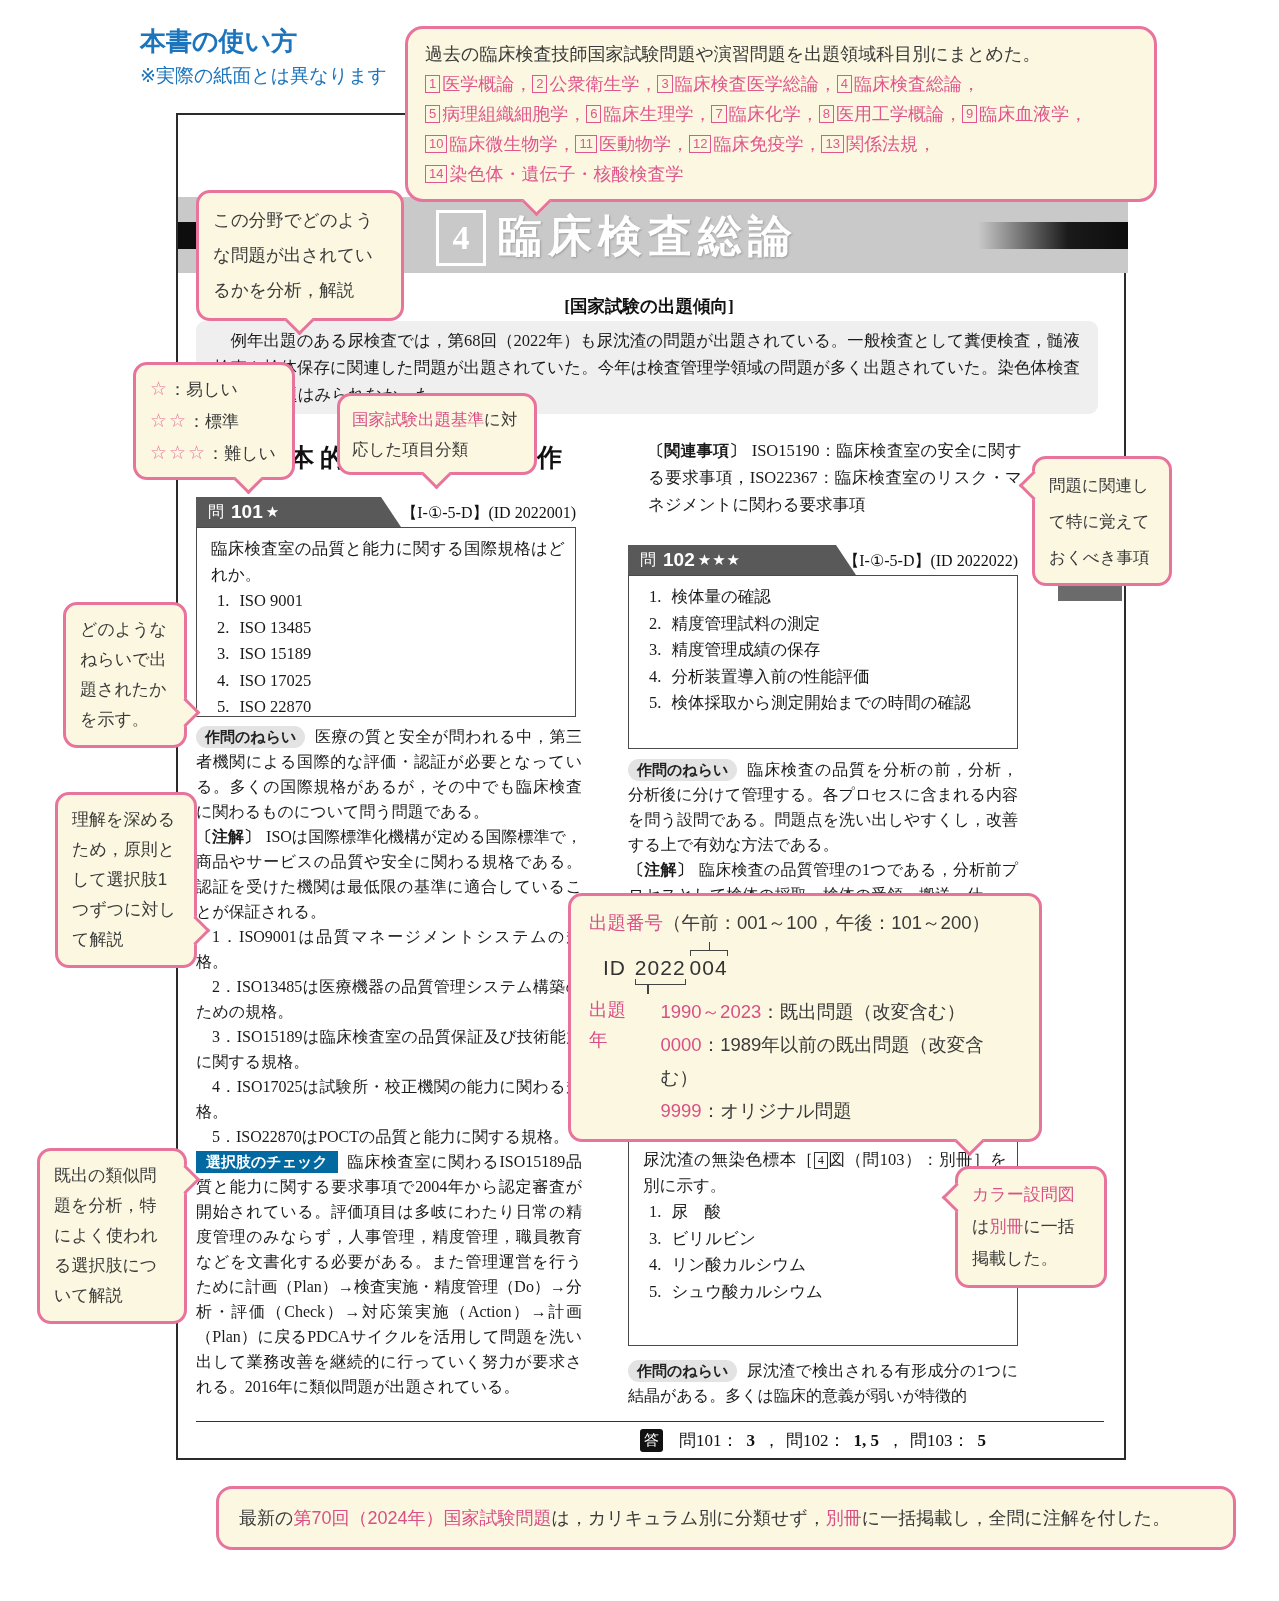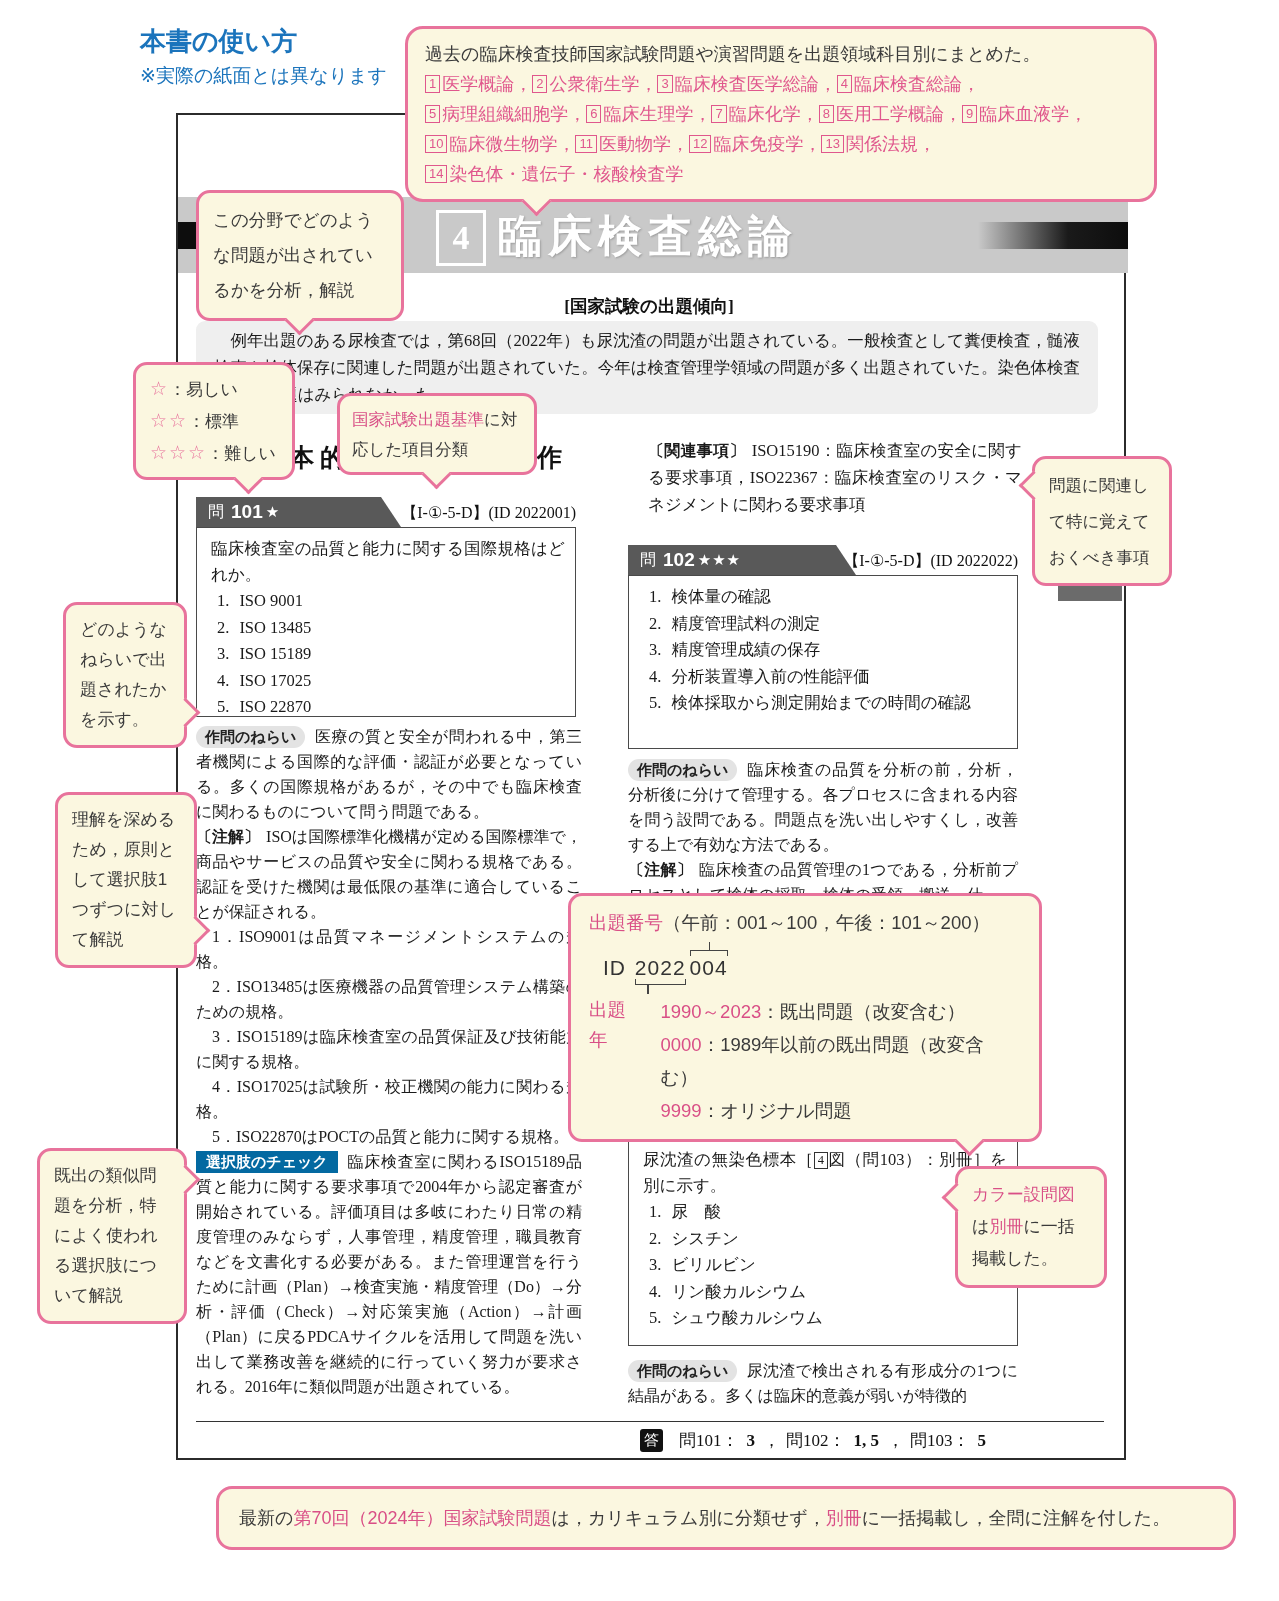--- a/index.html
+++ b/index.html
@@ -215,21 +215,20 @@
         <span class="q-num">103</span>
         <span class="q-stars">★</span>
     </div>
     <div class="q-meta">【I-②-1-D】(ID 2022004)</div>
   </div>
   <div class="q-box" style="left:628px;top:1138px;width:390px;height:208px;">
     <div class="q-text"><span>尿沈渣の無染色標本［</span><span class="fig-box">4</span><span>図（問103）：別冊］を別に示す。</span></div>
     <div>
 
     <div class="opt"><span class="opt-num">1.</span><span>尿　酸</span></div>
-        <div class="opt"><span class="opt-num">2.</span><span>シスチン</span></div>
         <div class="opt"><span class="opt-num">3.</span><span>ビリルビン</span></div>
         <div class="opt"><span class="opt-num">4.</span><span>リン酸カルシウム</span></div>
         <div class="opt"><span class="opt-num">5.</span><span>シュウ酸カルシウム</span></div>
       </div>
   </div>
 
   <div class="flow" style="left:628px;top:1358px;width:390px;">
     <p><span class="badge-aim">作問のねらい</span><span>尿沈渣で検出される有形成分の1つに結晶がある。多くは臨床的意義が弱いが特徴的</span></p>
   </div>
 

